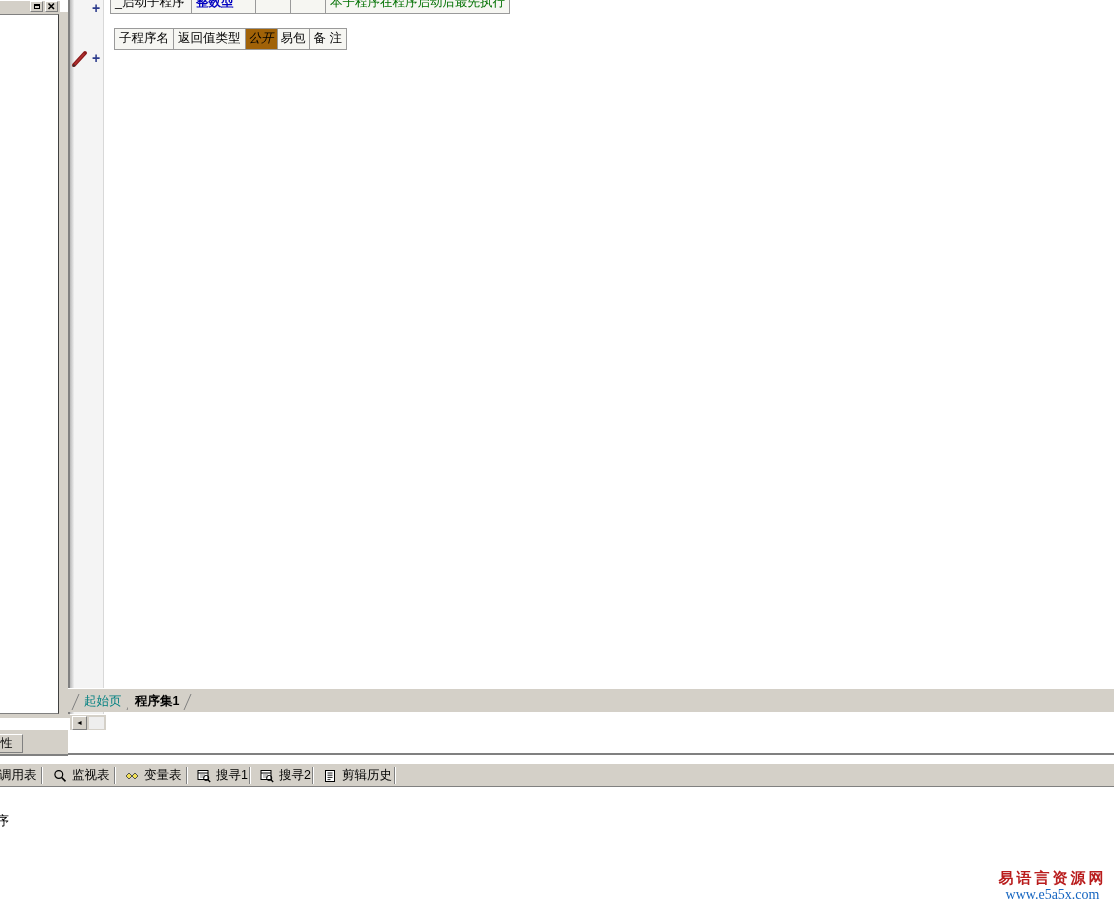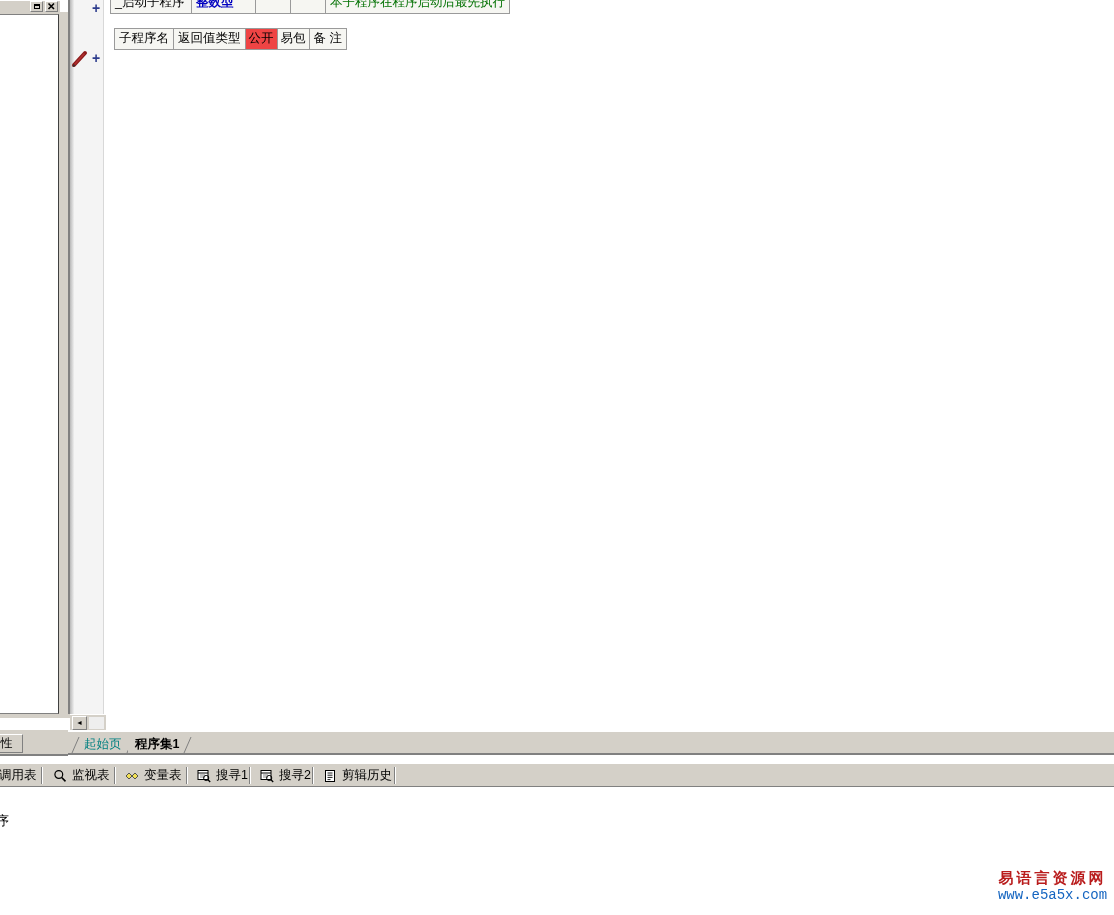--- a/index.html
+++ b/index.html
@@ -246,21 +246,21 @@
     position: absolute;
     left: 106px; top: 714px;
     width: 1008px; height: 16px;
     background: #ffffff;
   }
 
   
   .tabbar {
     position: absolute;
     left: 68px;
-    top: 731px;
+    top: 688px;
     width: 1046px;
     height: 24px;
     background: #d4d0c8;
     border-top: 1px solid #ffffff;
     box-sizing: border-box;
   }
   .doc-tab {
     position: absolute;
     top: 3px;
     height: 19px;
@@ -360,21 +360,21 @@
     font-size: 15px;
     color: #b91c1c;
     letter-spacing: 3px;
     font-weight: bold;
     font-family: "DejaVu Sans", sans-serif;
     line-height: 17px;
   }
   .wm-url {
     font-size: 14px;
     color: #1565c0;
-    font-family: Liberation Mono, monospace;
+    font-family: Liberation Serif, serif;
     line-height: 16px;
     letter-spacing: 0px;
   }
 </style>
 </head>
 <body>
 
 <div class="left-panel-outer"></div>
 <div class="left-panel">
   <div class="left-panel-titlebar"></div>
@@ -416,21 +416,21 @@
     <td class="c-remark t-remark">本子程序在程序启动后最先执行</td>
   </tr>
 </tbody>
   </table>
 
 <table class="code-table" id="table-sub">
   <tbody>
       <tr>
     <th class="c-name t-head" style="border:1px solid #9a9a9a;padding:1px 4px 2px 4px;height:17px;background:#f6f6f2;text-align:left;font-weight:normal;">子程序名</th>
     <th class="c-type t-head" style="border:1px solid #9a9a9a;padding:1px 4px 2px 4px;height:17px;background:#f6f6f2;text-align:left;font-weight:normal;">返回值类型</th>
-    <th class="c-pub t-head" style="border:1px solid #9a9a9a;padding:1px 3px 2px 3px;height:17px;background:#ef4444;text-align:left;font-weight:normal;">公开</th>
+    <th class="c-pub t-head" style="border:1px solid #9a9a9a;padding:1px 3px 2px 3px;height:17px;background:#a16207;text-align:left;font-weight:normal;font-style:italic;">公开</th>
     <th class="c-pkg t-head" style="border:1px solid #9a9a9a;padding:1px 3px 2px 3px;height:17px;background:#f6f6f2;text-align:right;font-weight:normal;">易包</th>
     <th class="c-remark t-head" style="border:1px solid #9a9a9a;padding:1px 4px 2px 4px;height:17px;background:#f6f6f2;text-align:left;font-weight:normal;margin-left:44px;">备 注</th>
   </tr>
 </tbody>
   </table>
 
 <div class="editor-bottom-fill"></div>
 <div class="hscroll">
   <div class="hscroll-btn">◄</div>
   <div class="hscroll-track"></div>

